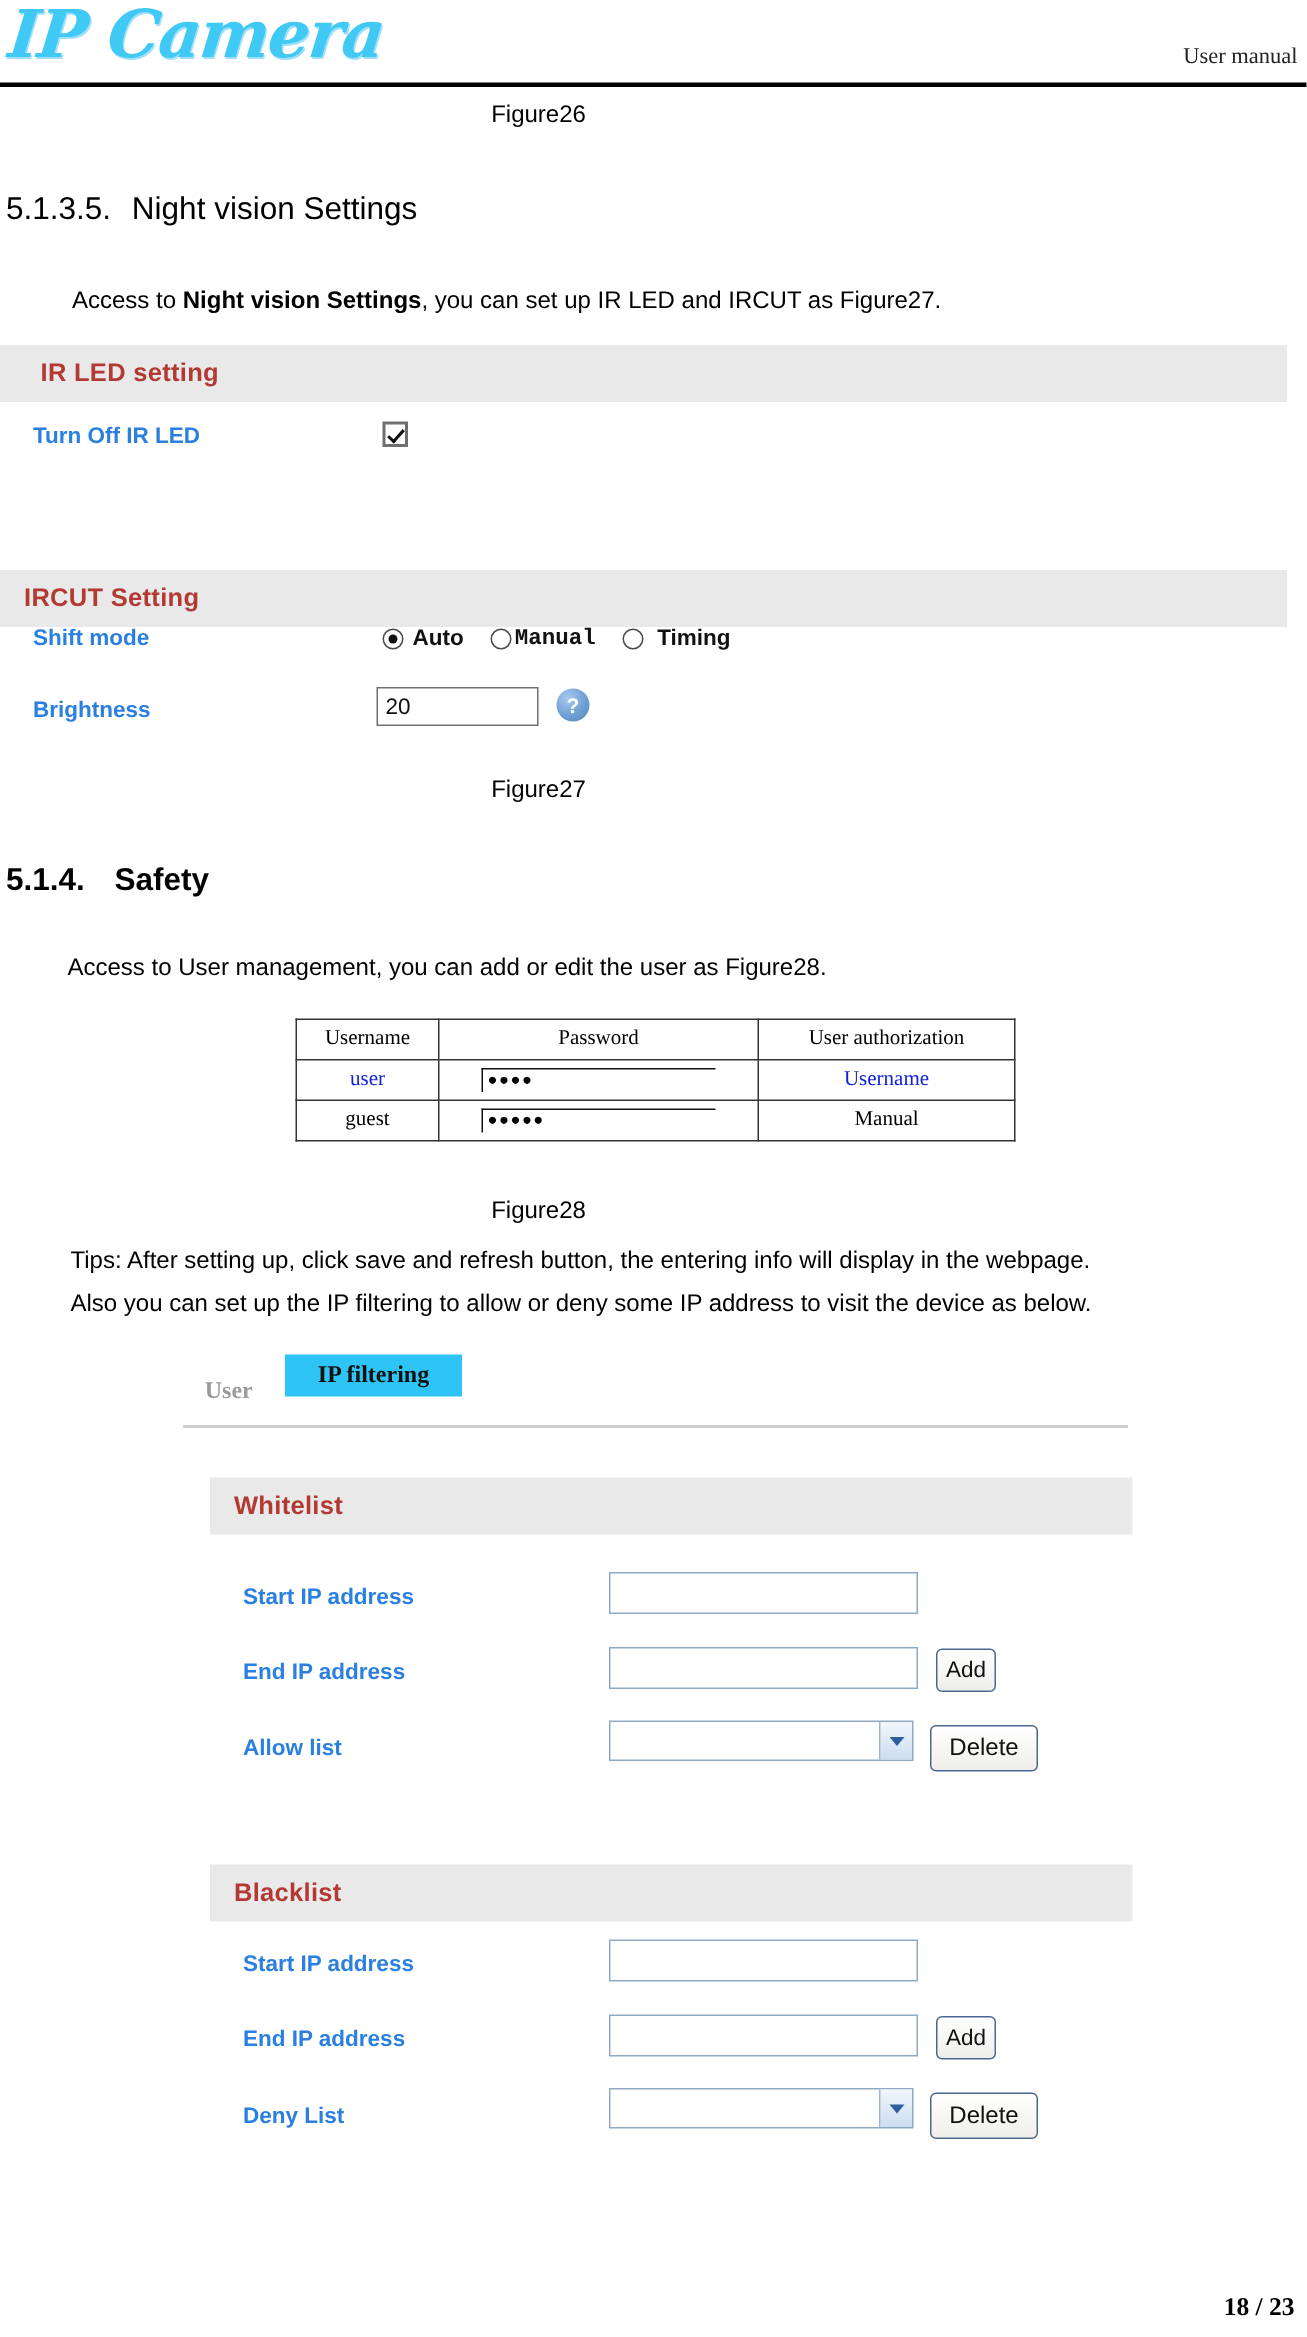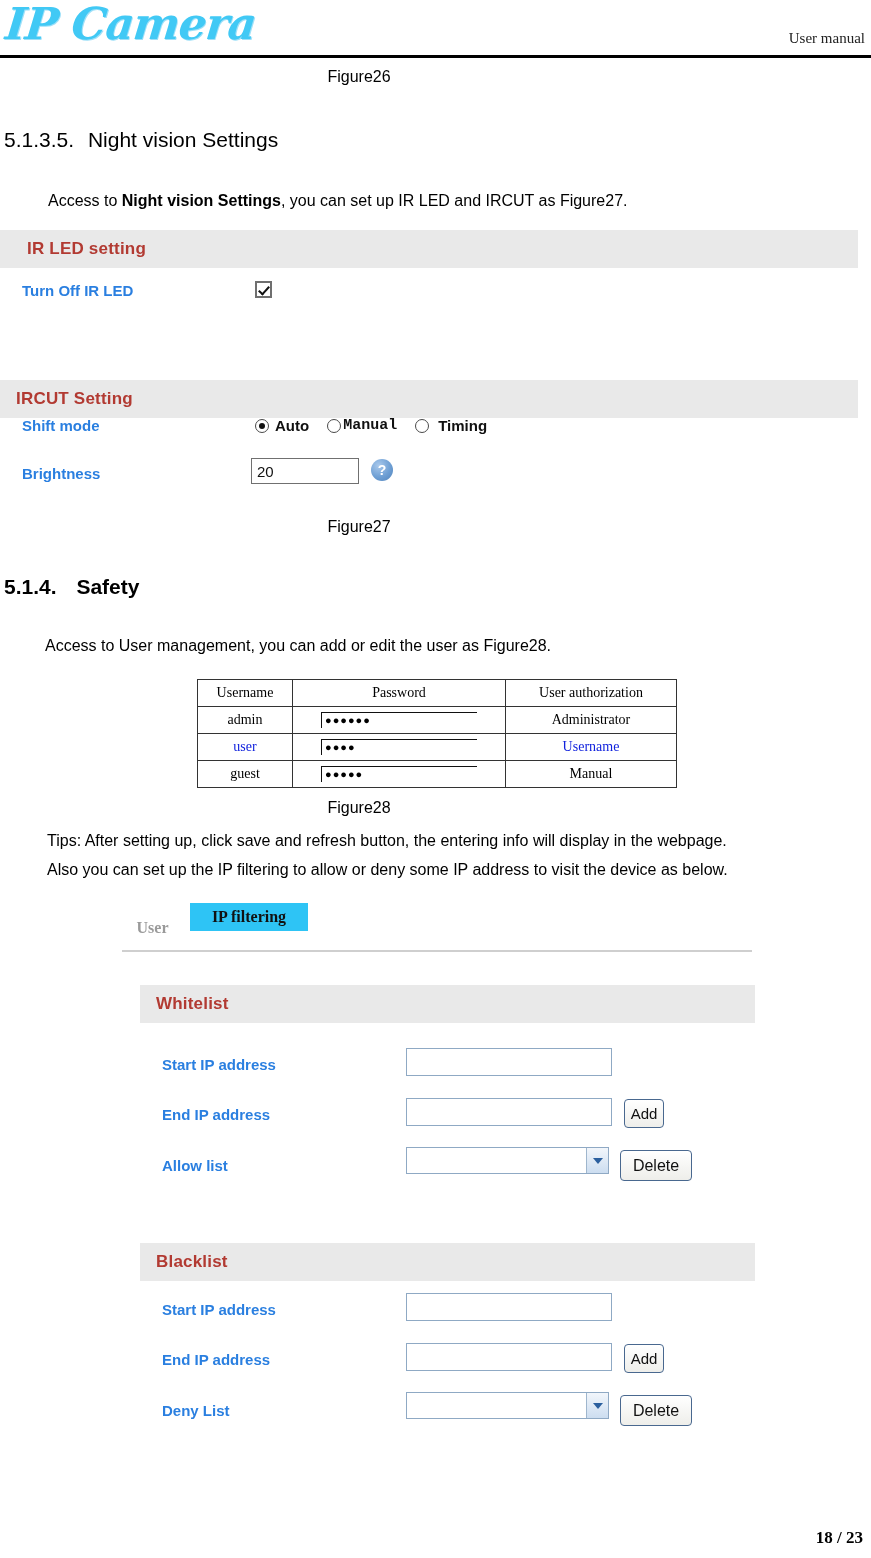--- a/index.html
+++ b/index.html
@@ -349,27 +349,20 @@
 </div>
 
 <div class="body-text" style="left:45px; top:637px;">Access to User management, you can add or edit the user as Figure28.</div>
 
 <table class="user-table" style="left:197px; top:679px;">
   <tbody>
     <tr class="ut-head">
       <td class="ut-c1">Username</td>
       <td class="ut-c2">Password</td>
       <td class="ut-c3">User authorization</td>
-    </tr>
-    <tr class="ut-row">
-      <td style="border-top:none;">admin</td>
-      <td style="border-top:none;">
-        <span class="pw-field">●●●●●●</span>
-      </td>
-      <td style="border-top:none;">Administrator</td>
     </tr>
     <tr class="ut-row">
       <td class="blue-txt">user</td>
       <td>
         <span class="pw-field">●●●●</span>
       </td>
       <td class="blue-txt">Username</td>
     </tr>
     <tr class="ut-row">
       <td>guest</td>

